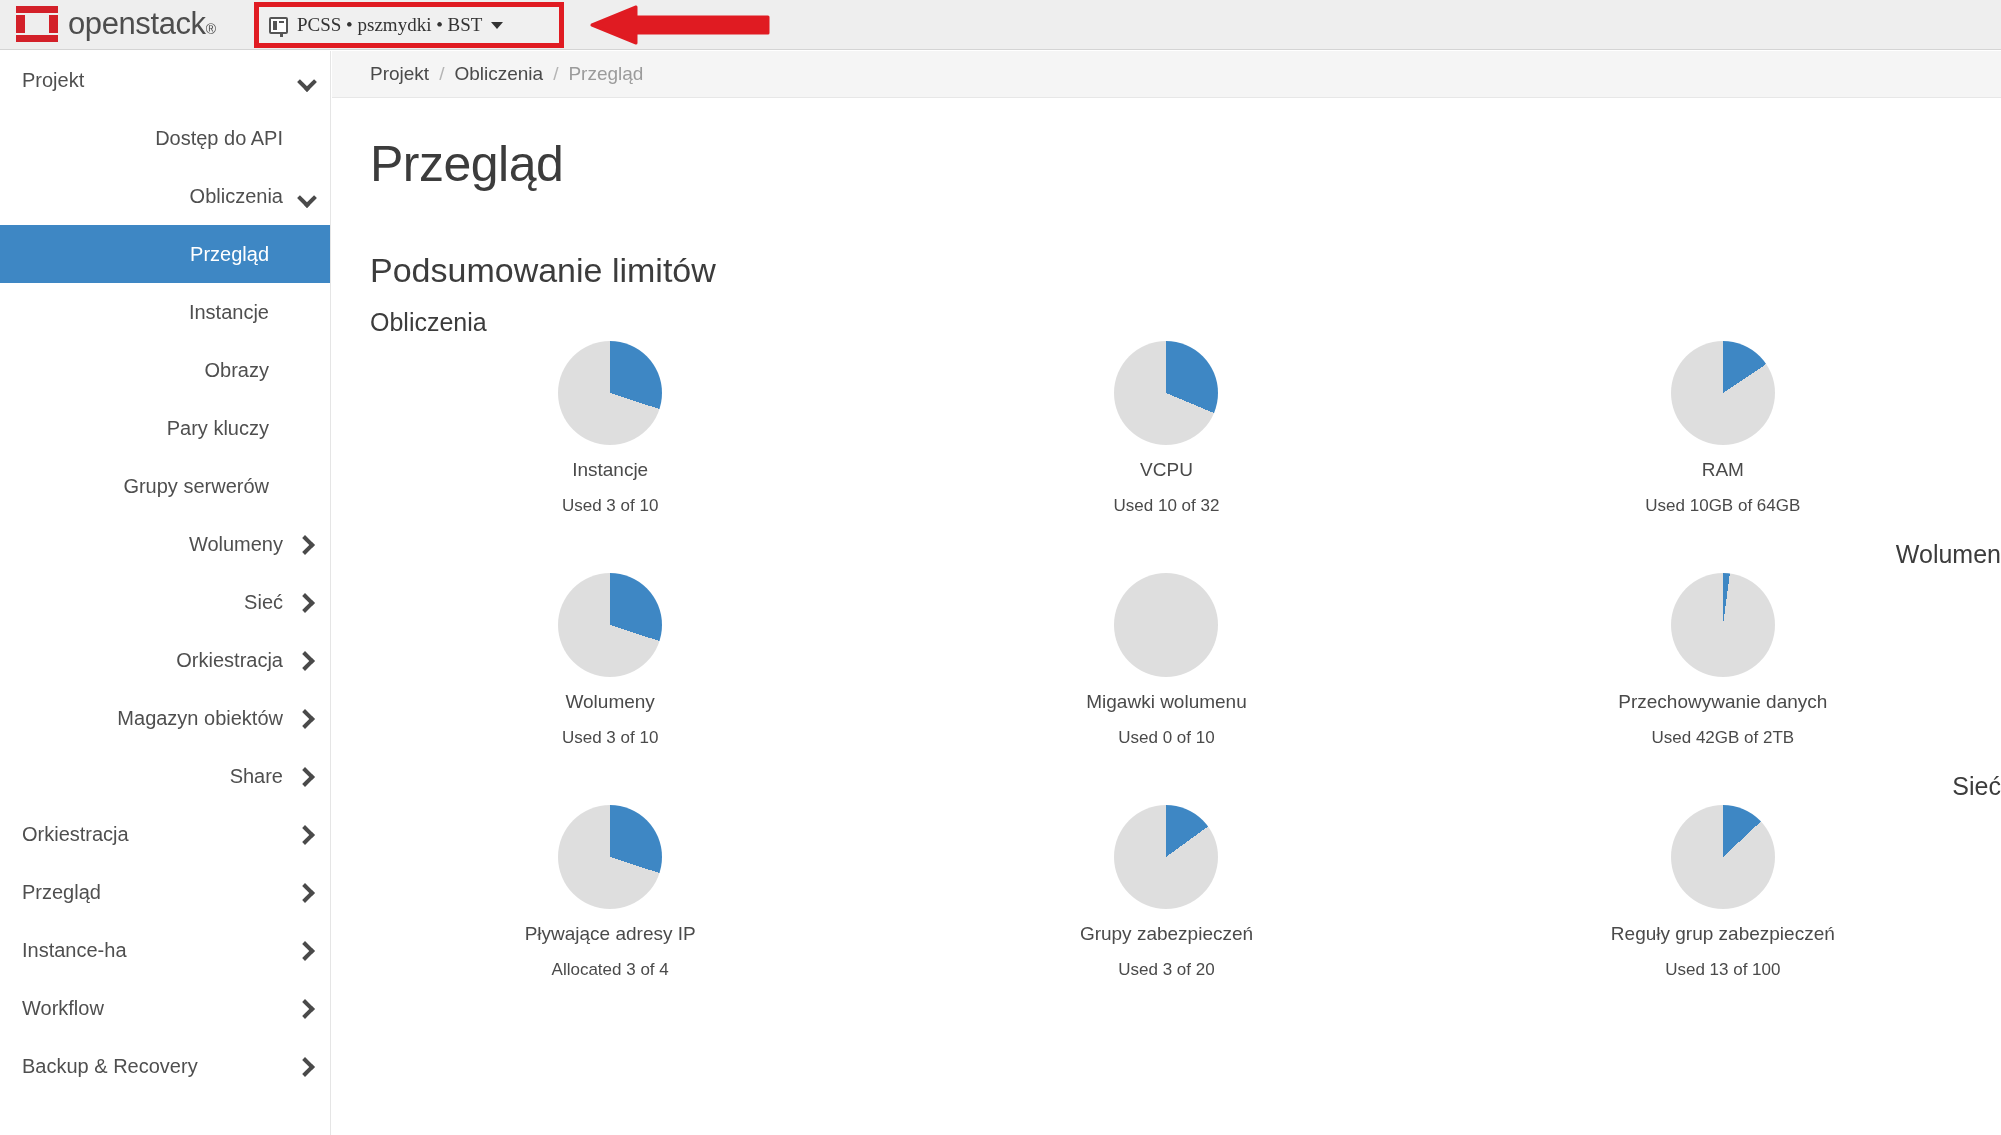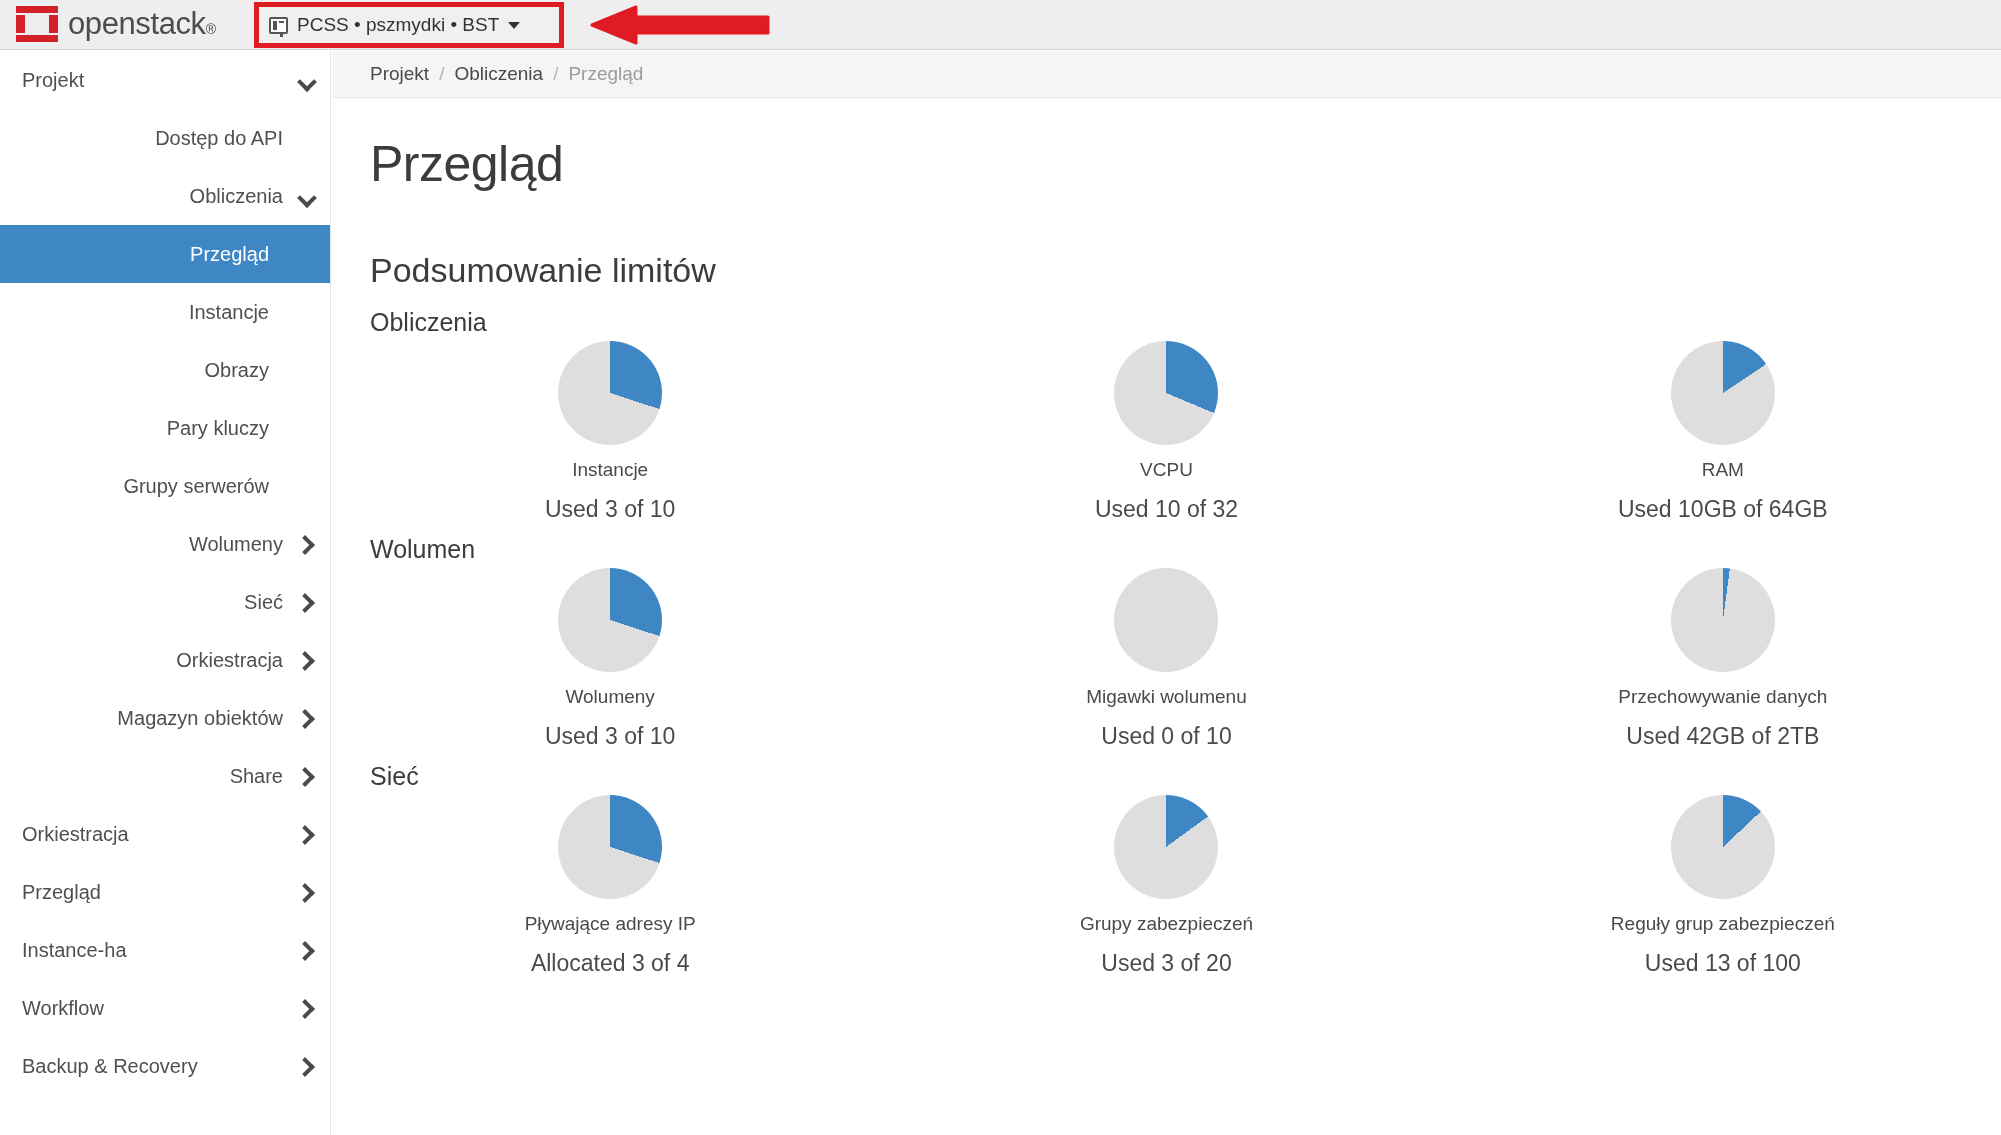--- a/index.html
+++ b/index.html
@@ -102,20 +102,21 @@
     left: 8px; top: 2px;
     width: 5px; height: 9px;
     border-top: 2px solid #555;
     border-bottom: 2px solid #555;
     box-shadow: 0 4px 0 -1px #555;
   }
   #project-switcher-label {
     font-size: 19px;
     color: #333;
     white-space: nowrap;
+    font-family: Liberation Serif, serif;
   }
   .caret-down {
     margin-left: 9px;
     width: 0; height: 0;
     border-left: 6px solid transparent;
     border-right: 6px solid transparent;
     border-top: 7px solid #333;
   }
 
   
@@ -216,21 +217,21 @@
   }
 
   .group-title {
     font-size: 25px;
     font-weight: 400;
     color: #3c3c3c;
     padding-left: 38px;
     margin-top: 18px;
     margin-bottom: 2px;
   }
-  .group-title.tight { margin-top: 12px; }
+  .group-title.tight { margin-top: 24px; text-align: right; }
 
   .quota-row {
     display: flex;
     width: 1669px;
   }
   .quota-cell {
     flex: 1 1 0;
     display: flex;
     flex-direction: column;
     align-items: center;
@@ -243,21 +244,21 @@
     background: #dedede;
   }
   .quota-label {
     margin-top: 14px;
     font-size: 19px;
     color: #4a4a4a;
     text-align: center;
   }
   .quota-usage {
     margin-top: 15px;
-    font-size: 23px;
+    font-size: 17px;
     color: #4a4a4a;
     text-align: left;
   }
 </style>
 </head>
 <body>
 
 <div id="topbar">
 
   <div id="brand">

